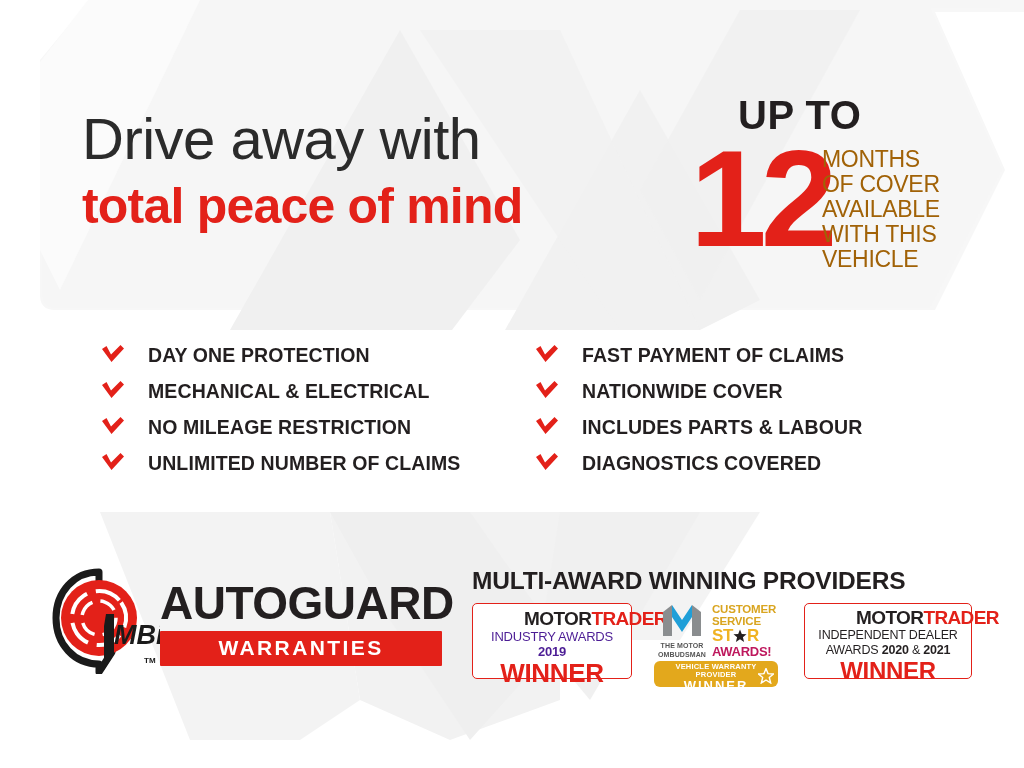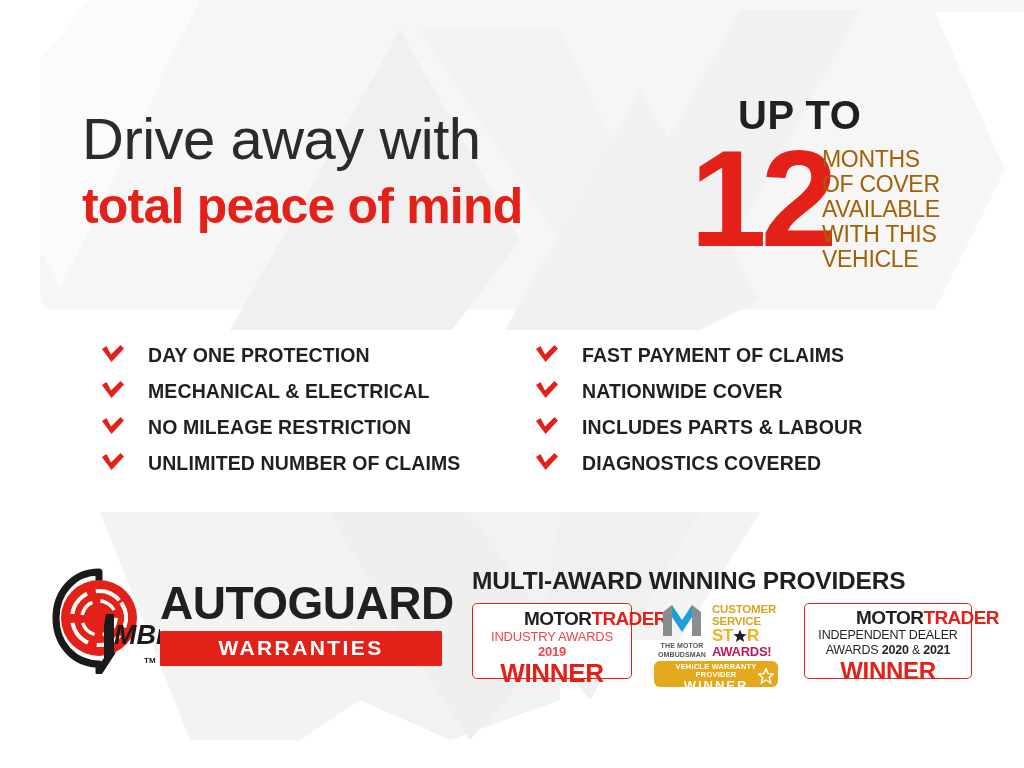--- a/index.html
+++ b/index.html
@@ -91,21 +91,21 @@
 
   .badge{
     border:1.5px solid #e32119;border-radius:5px;background:#fff;
     box-sizing:border-box;text-align:center;
   }
   .badge-mt1{width:160px;height:76px;padding:5px 4px 0 4px;}
   .badge-mt2{width:168px;height:76px;padding:4px 4px 0 4px;margin-left:26px;}
   .mt-brand{font-size:19px;font-weight:700;line-height:20px;letter-spacing:-0.6px;margin-left:47px;}
   .mt-brand .k{color:#231f20;}
   .mt-brand .r{color:#e32119;}
-  .mt-sub{font-size:13px;font-weight:400;color:#ef4444;line-height:15px;letter-spacing:-0.2px;}
+  .mt-sub{font-size:13px;font-weight:400;color:#4c1d95;line-height:15px;letter-spacing:-0.2px;}
   .mt-sub b{font-weight:700;}
   .mt-sub2{font-size:12.5px;font-weight:400;color:#231f20;line-height:15px;letter-spacing:-0.2px;}
   .mt-sub2 b{font-weight:700;}
   .mt-winner{font-size:26px;font-weight:700;color:#e32119;line-height:28px;letter-spacing:-0.3px;}
   .mt-winner-sm{font-size:24px;font-weight:700;color:#e32119;line-height:26px;letter-spacing:-0.3px;}
 
   
   .badge-mid{width:145px;height:76px;margin-left:22px;position:relative;}
   .mid-top{display:flex;align-items:center;justify-content:center;gap:4px;}
   .omb{width:52px;text-align:center;}

